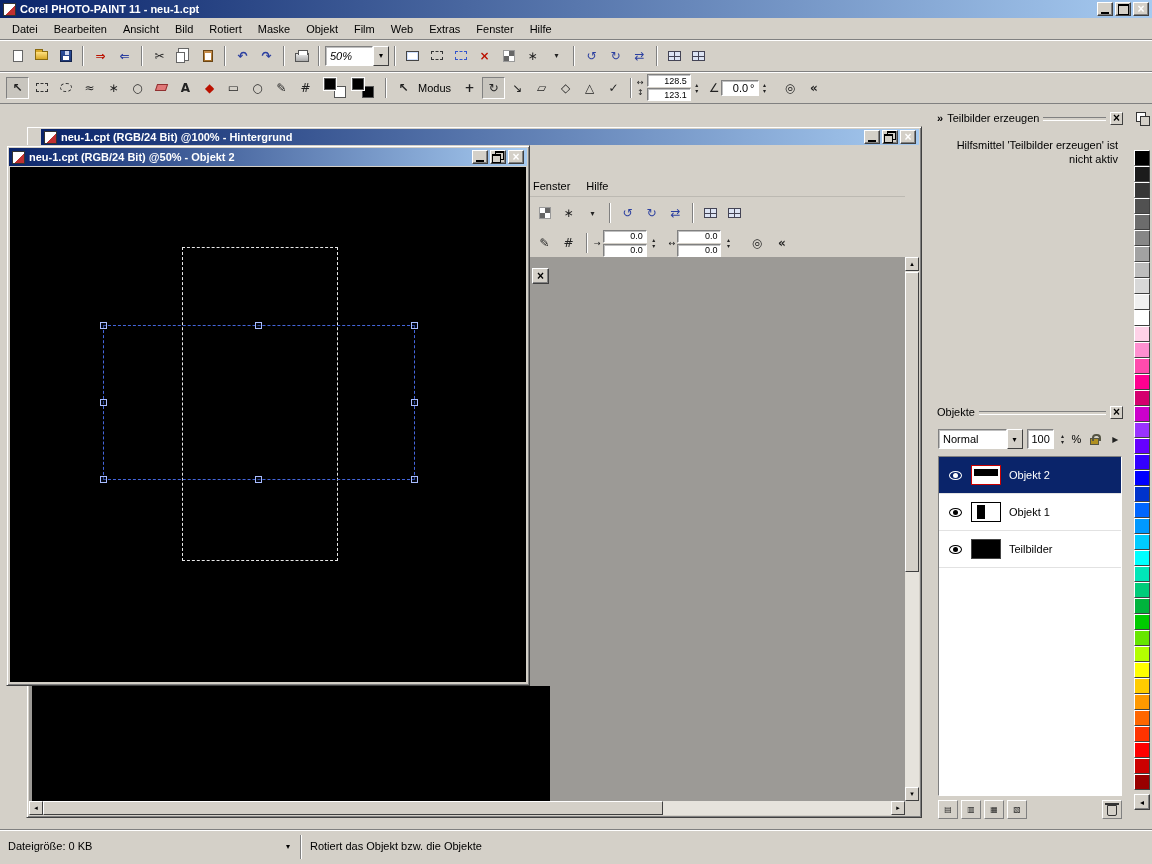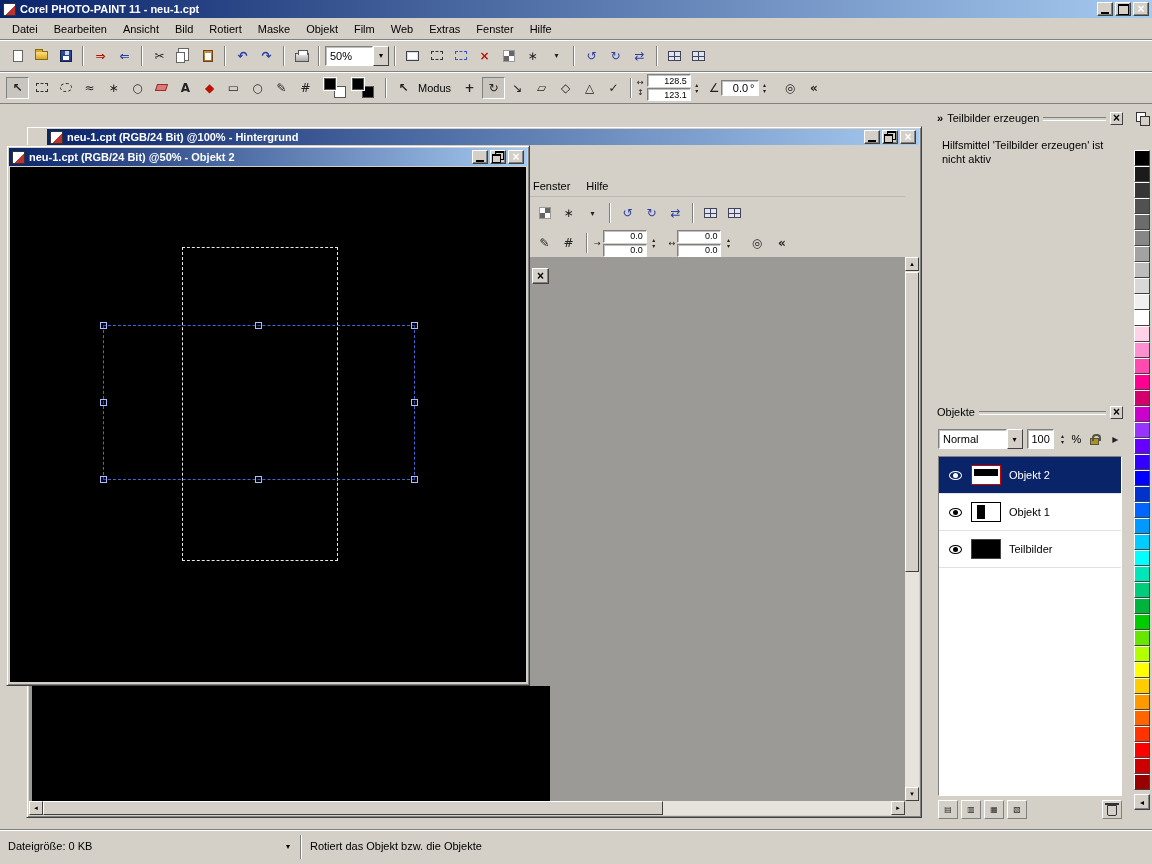--- a/index.html
+++ b/index.html
@@ -71,21 +71,21 @@
 
   .wells { display:flex; gap:6px; margin:0 6px; }
   .wstack { position:relative; width:22px; height:20px; }
   .wfg { position:absolute; left:0; top:0; width:12px; height:12px; background:#000; border:1px solid #555; outline:1px solid #fff; }
   .wbg { position:absolute; right:0; bottom:0; width:12px; height:12px; background:#fff; border:1px solid #555; }
   .wbg.dark { background:#000; }
 
   
   .winframe { position:absolute; background:#d4d0c8; border:1px solid; border-color:#d4d0c8 #404040 #404040 #d4d0c8; box-shadow:inset 1px 1px 0 #fff, inset -1px -1px 0 #808080; }
   #bwin { left:26px; top:126px; width:896px; height:692px; }
-  #bwin .wtitle { position:absolute; left:20px; top:2px; right:2px; height:16px; }
+  #bwin .wtitle { position:absolute; left:14px; top:2px; right:2px; height:16px; }
   #bwin .bmenurow { position:absolute; left:2px; top:48px; right:16px; height:22px; display:flex; align-items:center; padding-left:496px; border-bottom:1px solid #bcb9b2; }
   #bwin .btbrow { position:absolute; left:2px; top:72px; right:16px; height:28px; display:flex; align-items:center; gap:1px; padding-left:504px; }
   #bwin .bpbrow { position:absolute; left:2px; top:102px; right:16px; height:28px; display:flex; align-items:center; gap:2px; padding-left:504px; }
   #bwin .bclient { position:absolute; left:2px; top:130px; right:16px; bottom:16px; background:#9c9a96; }
   #bwin .bcanvas { position:absolute; left:5px; top:559px; width:518px; height:115px; background:#000; }
   #bwin .bclosex { position:absolute; left:505px; top:141px; width:17px; height:16px; display:flex; align-items:center; justify-content:center; }
   .vscroll { position:absolute; right:2px; top:130px; bottom:16px; width:14px; background:#e6e3dc; }
   .hscroll { position:absolute; left:2px; right:16px; bottom:2px; height:14px; background:#e6e3dc; }
   .sbbtn { position:absolute; width:14px; height:14px; background:#d4d0c8; border:1px solid; border-color:#fff #404040 #404040 #fff; display:flex; align-items:center; justify-content:center; font-family:"DejaVu Sans",sans-serif; font-size:7px; }
   .sbthumb { position:absolute; background:#d4d0c8; border:1px solid; border-color:#fff #404040 #404040 #fff; }
@@ -96,21 +96,21 @@
   #fwin .canvas { position:absolute; left:3px; top:21px; right:3px; bottom:3px; background:#000; }
   .marq-white { position:absolute; left:172px; top:80px; width:156px; height:314px; border:1px dashed #e8e8e8; }
   .marq-blue { position:absolute; left:93px; top:158px; width:312px; height:155px; border:1px dashed #4466dd; }
   .handle { position:absolute; width:7px; height:7px; border:1px solid #a8bcff; background:rgba(10,20,50,.35); }
   .h-tl{left:-4px;top:-4px;} .h-t{left:calc(50% - 4px);top:-4px;} .h-tr{right:-4px;top:-4px;}
   .h-l{left:-4px;top:calc(50% - 4px);} .h-r{right:-4px;top:calc(50% - 4px);}
   .h-bl{left:-4px;bottom:-4px;} .h-b{left:calc(50% - 4px);bottom:-4px;} .h-br{right:-4px;bottom:-4px;}
 
   
   #sidebar { position:absolute; left:930px; top:106px; width:200px; height:724px; background:#d4d0c8; }
-  .dock { position:absolute; left:4px; right:4px; }
+  .dock { position:absolute; left:4px; right:4px;text-align:right; }
   #dock1 { top:4px; height:292px; }
   #dock2 { top:298px; bottom:6px; }
   .dhead { height:16px; display:flex; align-items:center; gap:4px; padding:0 3px; }
   .dchev::before { content:"»"; font-weight:bold; }
   .dline { flex:1; height:4px; border-top:1px solid #808080; border-bottom:1px solid #fff; margin-top:2px; }
   .dclose { width:13px; height:13px; background:#d4d0c8; border:1px solid; border-color:#fff #404040 #404040 #fff; display:flex; align-items:center; justify-content:center; }
   .dmsg { padding:12px 8px; line-height:14px; }
   .dctrl { position:absolute; left:2px; right:2px; top:24px; height:22px; display:flex; align-items:center; gap:4px; padding:0 2px; }
   .llist { position:absolute; left:4px; right:4px; top:52px; bottom:28px; background:#fff; border:1px solid; border-color:#808080 #fff #fff #808080; overflow:hidden; }
   .lrow { height:37px; display:flex; align-items:center; border-bottom:1px solid #e2e2e2; }
@@ -216,21 +216,21 @@
       </span>
     </span>
   <span class="tsep"></span>
   <span class="grp">
       <span class="tbtn">
         <span class="ic-print"></span>
       </span>
     </span>
   <span class="tsep"></span>
   <span class="combo" style="width:64px;">
-    <span class="fld" style="flex:1;padding:0 4px;">50%</span>
+    <span class="fld" style="flex:1;padding:0 4px;font-style:italic;">50%</span>
     <span class="dropbtn dd"></span>
   </span>
   <span class="tsep"></span>
   <span class="grp">
       <span class="tbtn">
         <span class="ic-screen"></span>
       </span>
       <span class="tbtn">
         <span class="ic-dashsq"></span>
       </span>

